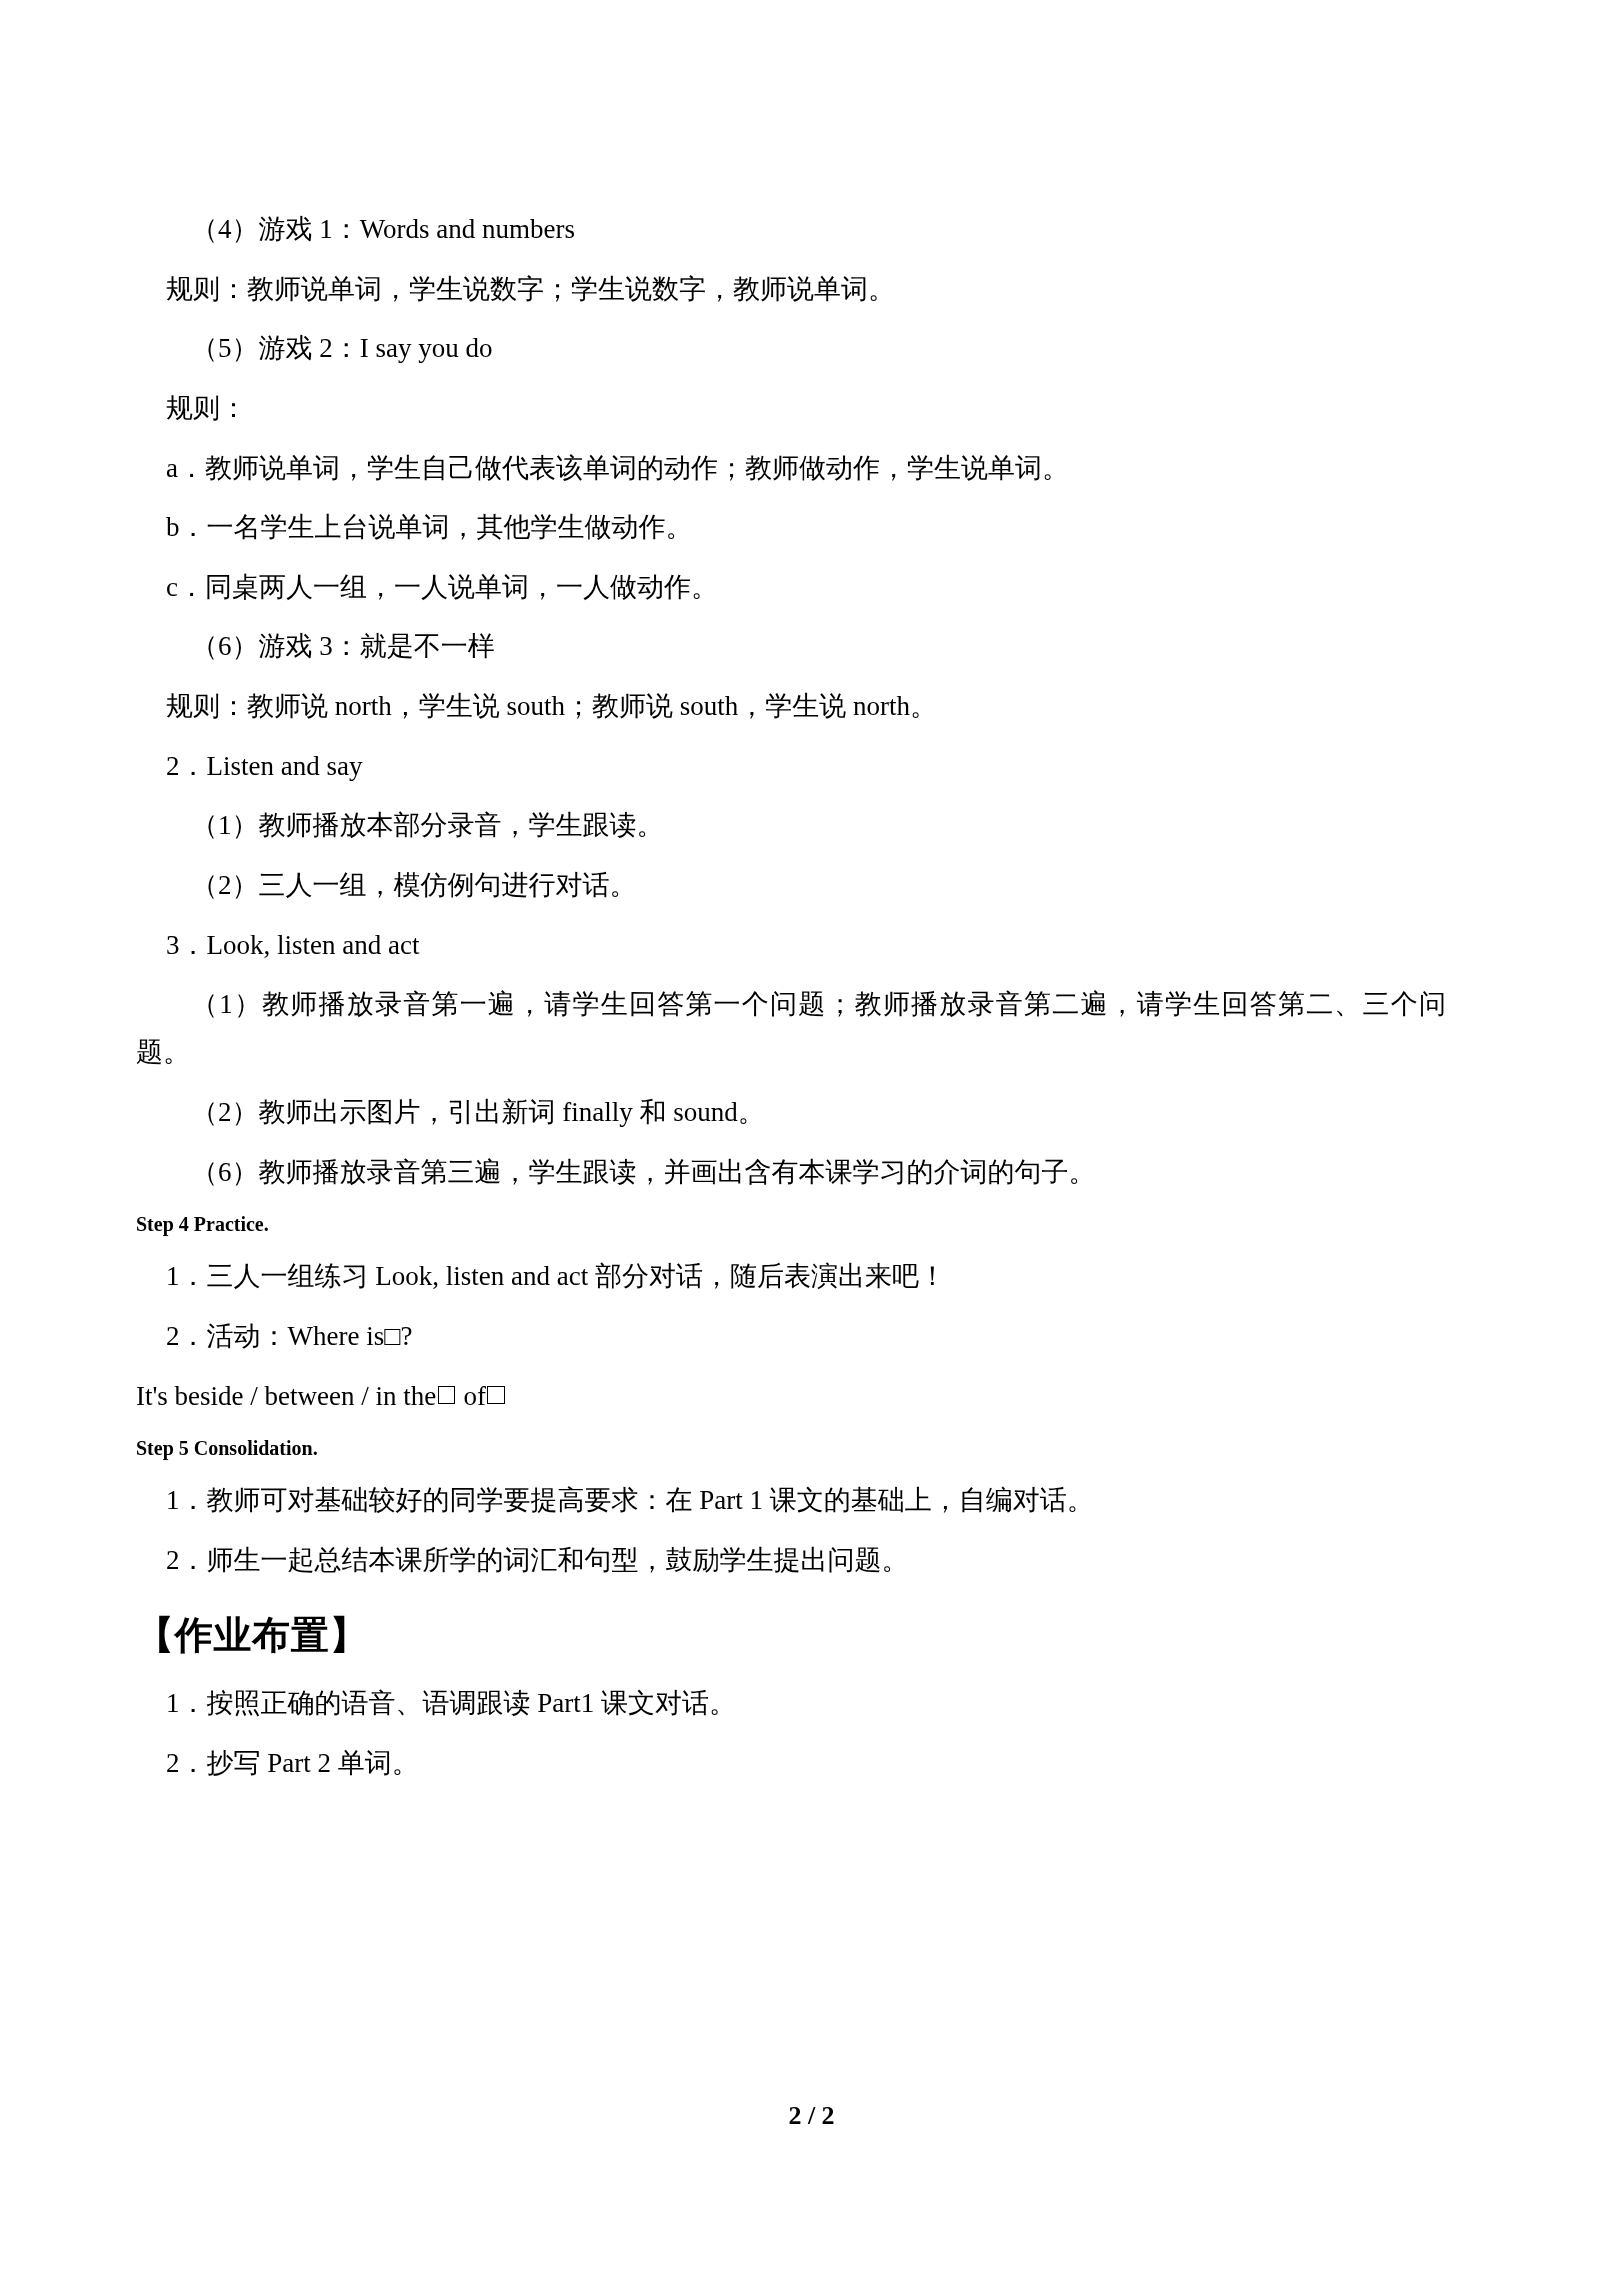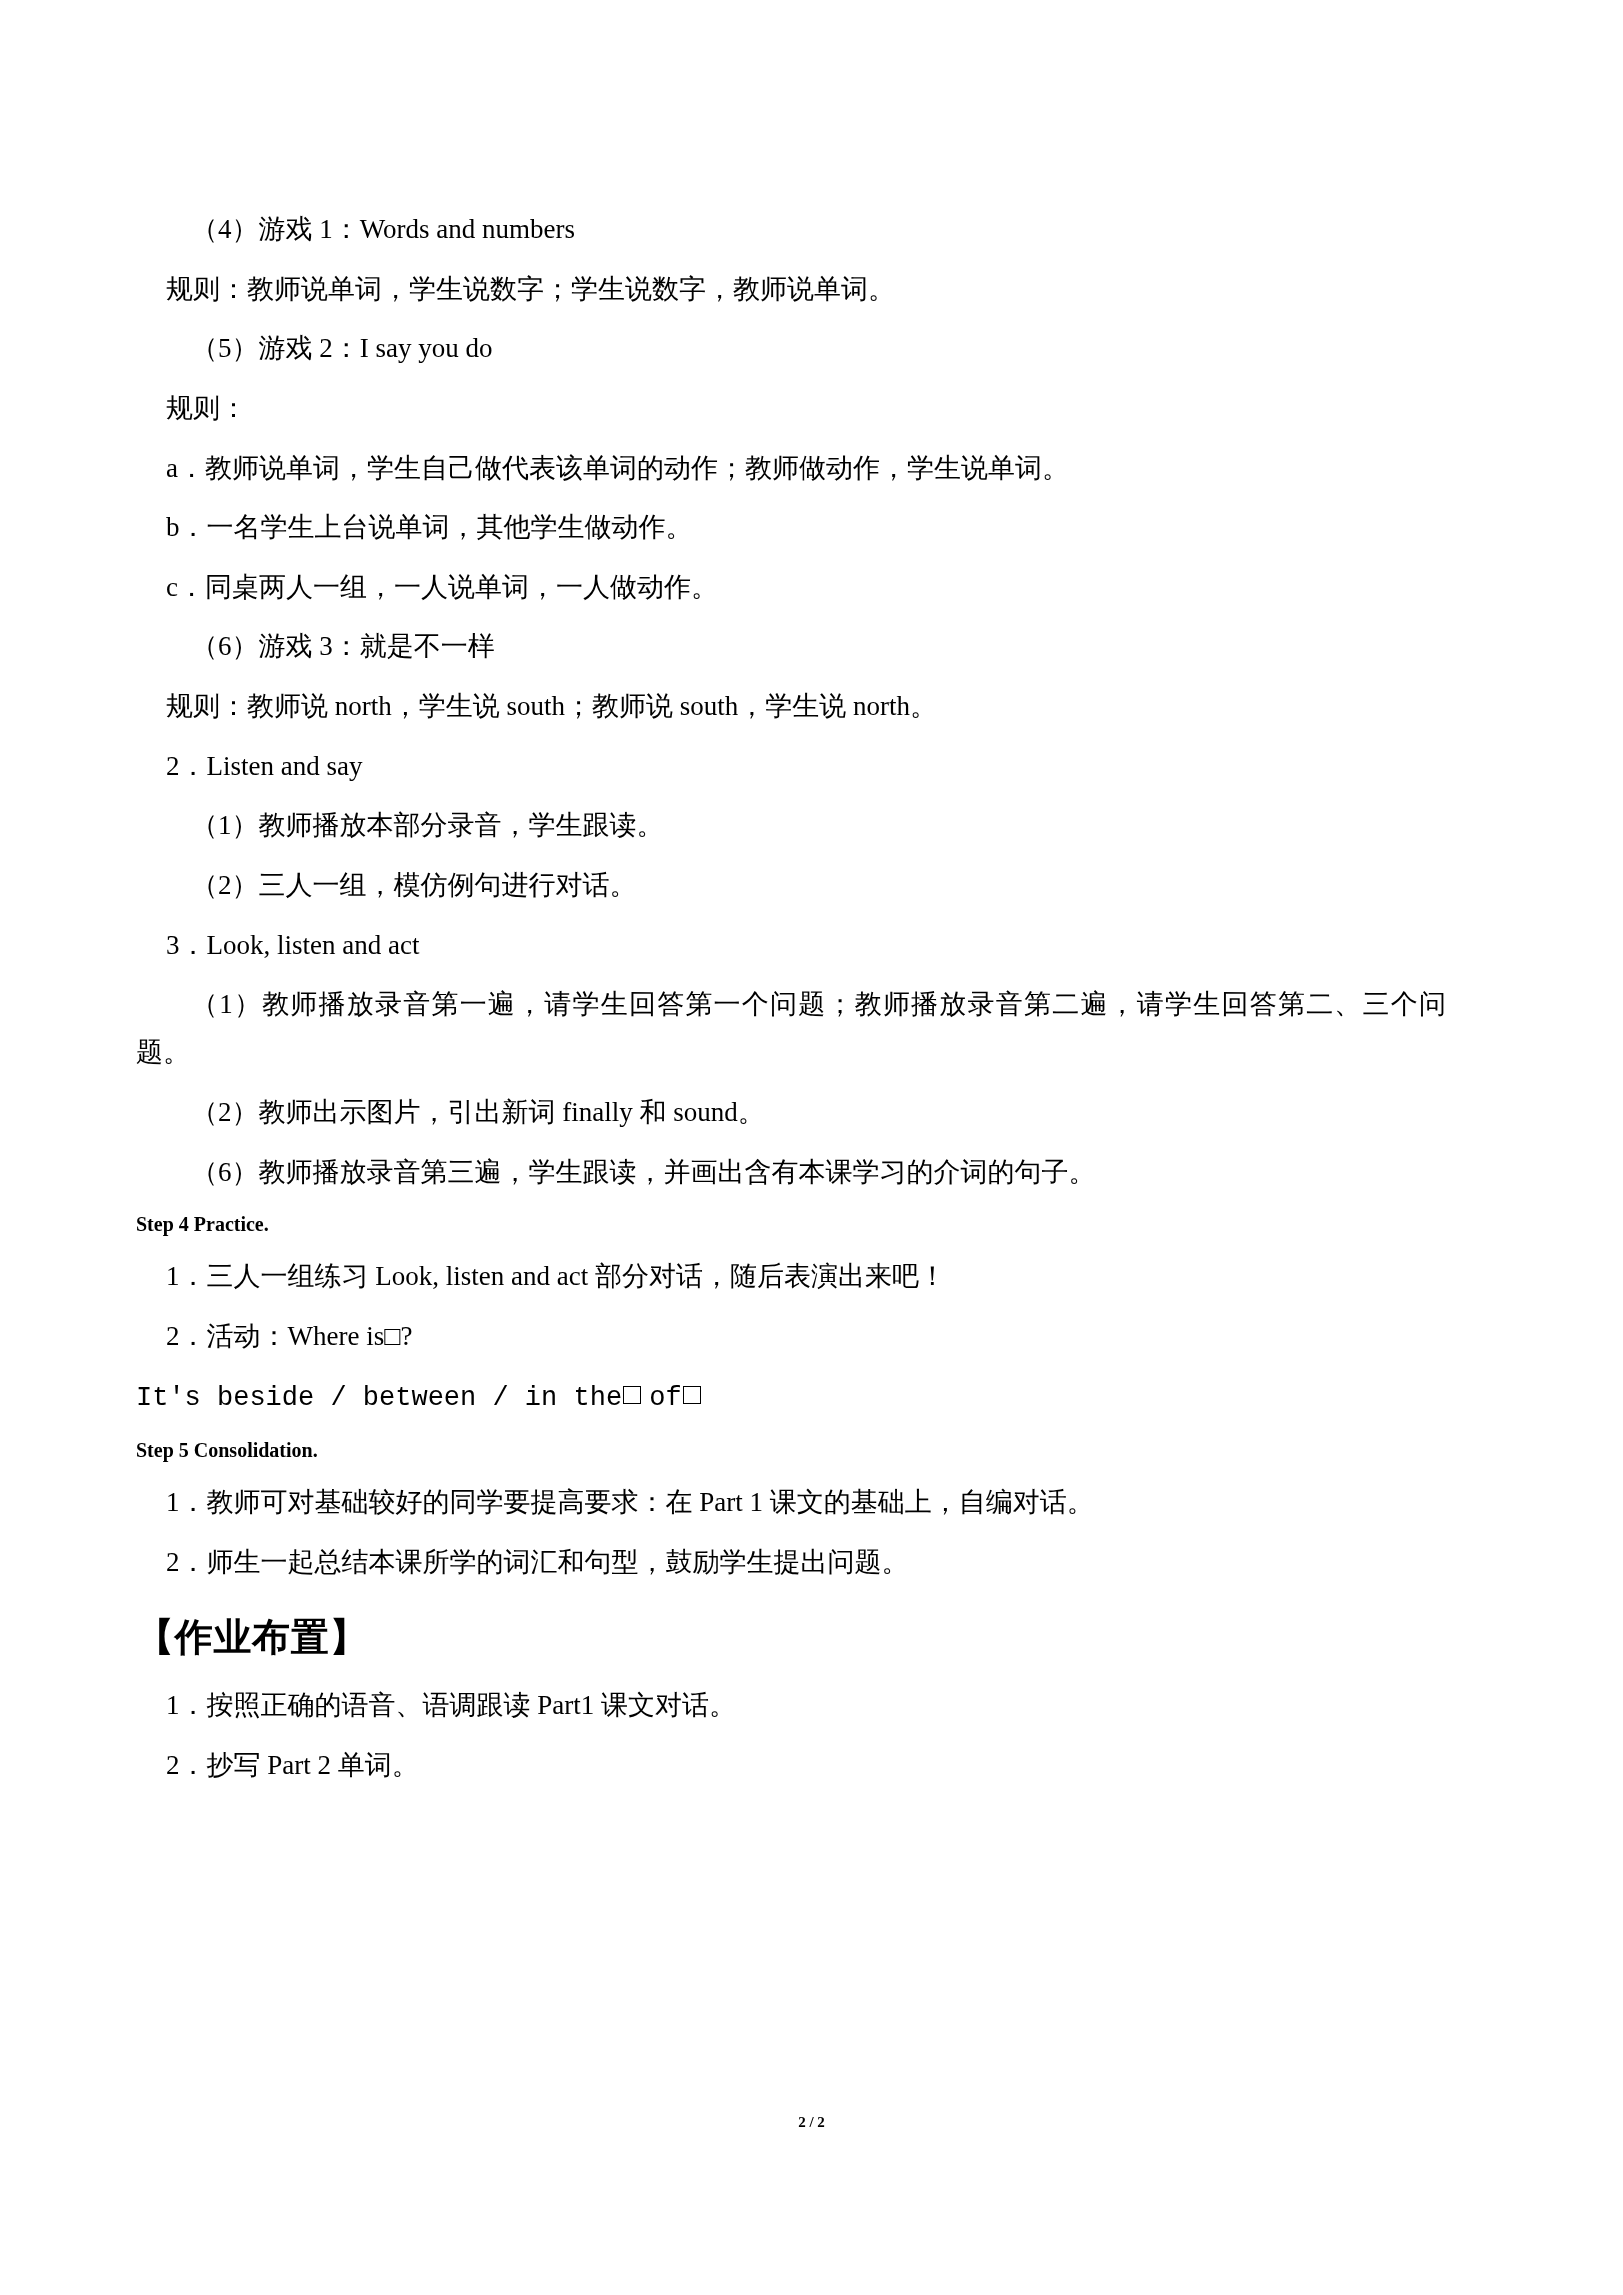--- a/index.html
+++ b/index.html
@@ -59,25 +59,25 @@
     vertical-align: 0.7px;
     margin: 0 1.4px;
     box-sizing: border-box;
   }
   .footer {
     position: absolute;
     left: 0;
     right: 0;
     bottom: 109px;
     text-align: center;
-    font-size: 15px;
+    font-size: 26px;
     font-weight: bold;
     font-family: "Liberation Serif", serif;
   }
-  .latin { font-family: Liberation Mono, monospace; }
+  .latin { font-family: Liberation Serif, serif; }
 </style>
 </head>
 <body>
 
 <div class="page">
   <div class="doc">
 
     <div class="p indent">（4）游戏 1：Words and numbers</div>
     <div class="p indent-sm">规则：教师说单词，学生说数字；学生说数字，教师说单词。</div>
     <div class="p indent">（5）游戏 2：I say you do</div>

